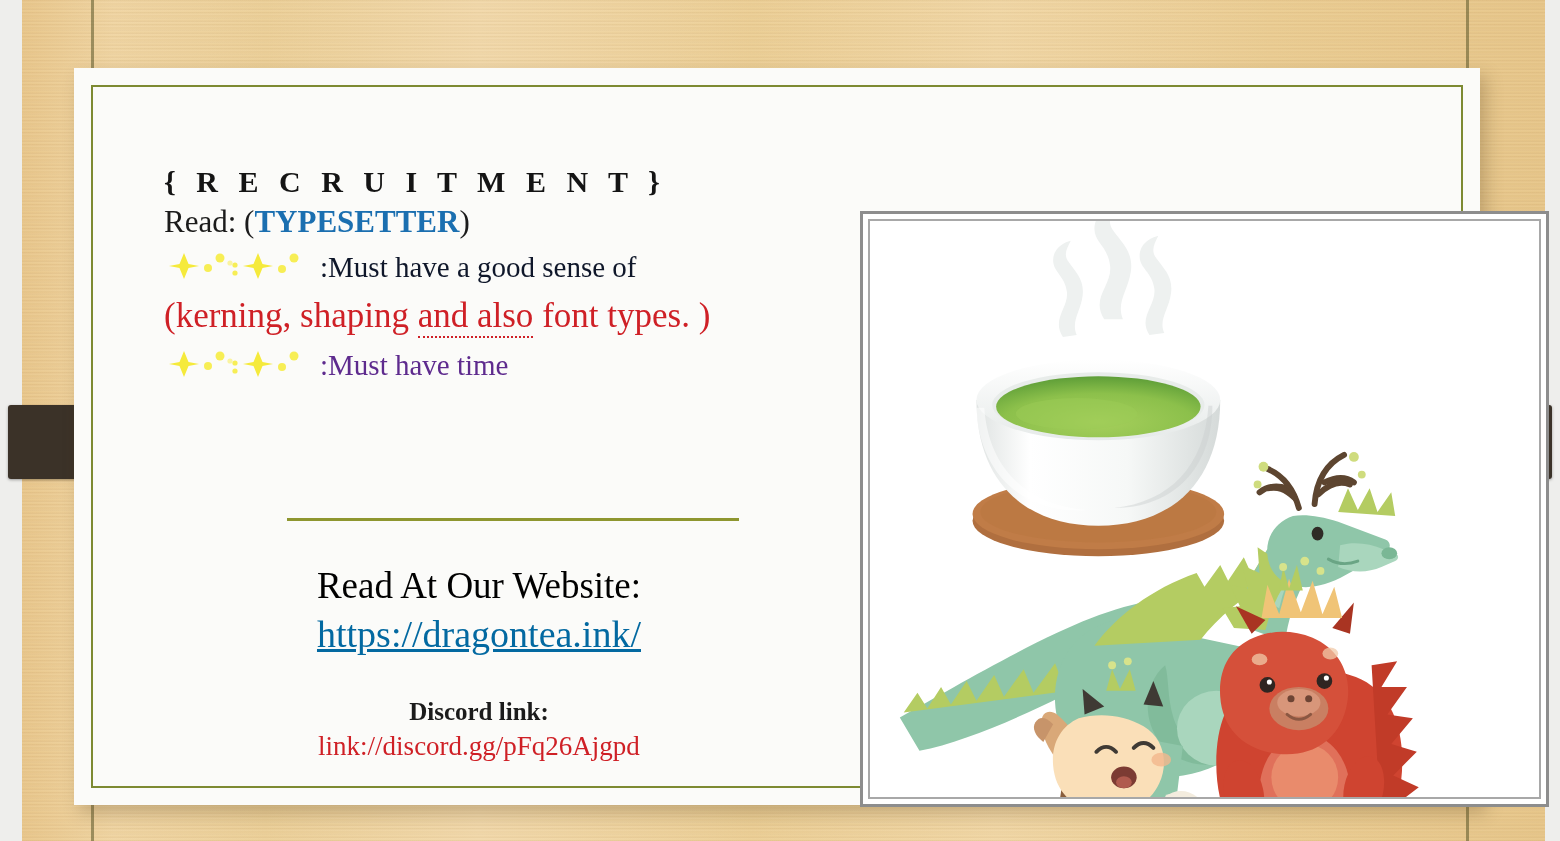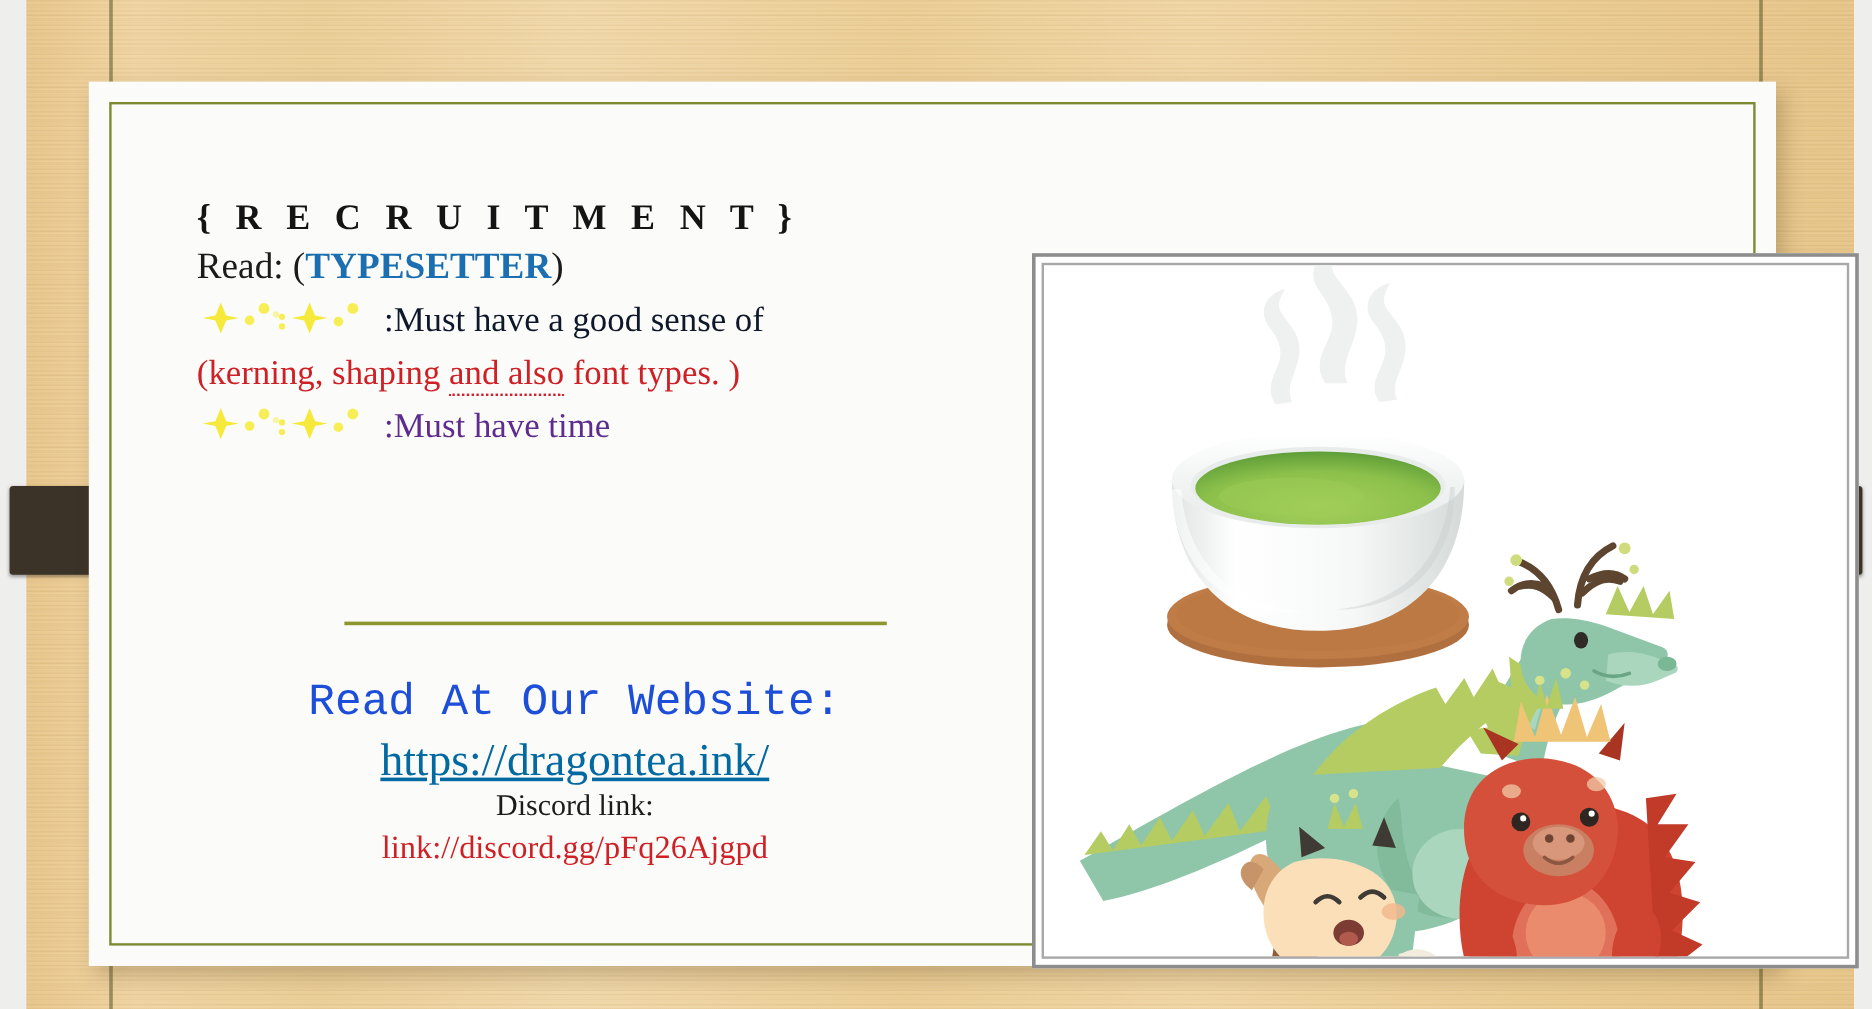--- a/index.html
+++ b/index.html
@@ -134,21 +134,21 @@
   .req-line {
     font-size: 29px;
     line-height: 1.52;
     white-space: nowrap;
   }
   .req-line.red   { color: #0f172a; }
   .req-line.purple{ color: #5e2b8e; }
 
   .req-line.wrap2 {
     color: #cf2026;
-    font-size: 29px;
+    font-size: 35px;
     line-height: 1.52;
     white-space: nowrap;
   }
   .dotted-underline {
     border-bottom: 2px dotted #cf2026;
     padding-bottom: 1px;
   }
 
   
   .sparkles {
@@ -169,35 +169,36 @@
 
   .promo {
     position: absolute;
     left: 90px;
     top: 498px;
     width: 630px;
     text-align: center;
   }
   .promo-title {
     font-size: 37px;
-    color: #1d4ed8;
+    color: #000000;
     line-height: 1.1;
-    font-family: Liberation Mono, monospace;
   }
   .promo-url {
     font-size: 38px;
     color: #0369a1;
     line-height: 1.25;
     margin-top: 4px;
     text-decoration: underline;
   }
   .discord-label {
     font-size: 25px;
     color: #1b1b1b;
+    margin-top: 40px;
     line-height: 1.1;
+    font-weight: bold;
   }
   .discord-url {
     font-size: 27px;
     color: #cf2026;
     margin-top: 6px;
     line-height: 1.1;
   }
 
   
   .img-frame {

